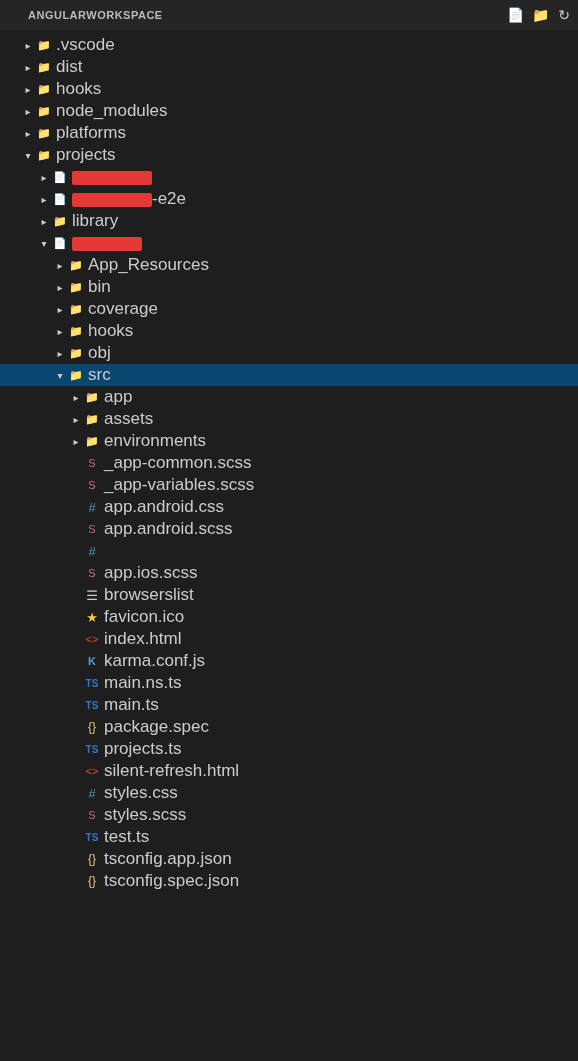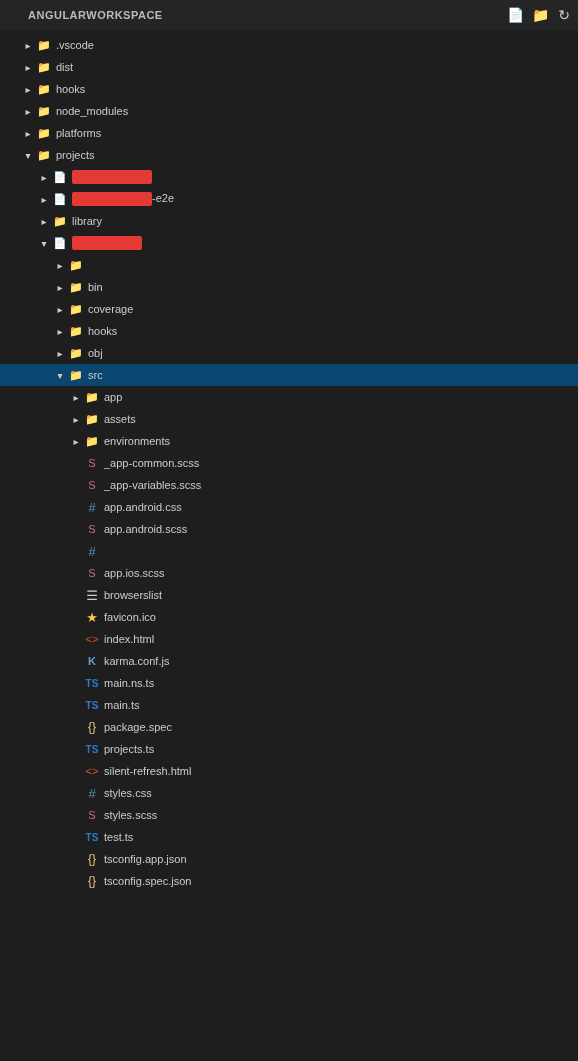--- a/index.html
+++ b/index.html
@@ -74,21 +74,21 @@
       width: 16px;
       height: 16px;
       display: inline-flex;
       align-items: center;
       justify-content: center;
       flex-shrink: 0;
       margin-right: 4px;
       font-size: 11px;
     }
     .item-label {
-      font-size: 11px;
+      font-size: 17px;
       color: #cccccc;
       flex: 1;
     }
     .redacted-block {
       display: inline-block;
       background: #e53935;
       height: 14px;
       border-radius: 2px;
       vertical-align: middle;
     }
@@ -180,20 +180,21 @@
       <span class="file-icon">
         <span style="color:#cccccc;">📄</span>
       </span>
       <span class="item-label"><span class="redacted-block" style="width:70px;"></span></span>
     </div>
     <div class="tree-item indent-3">
       <span class="chevron closed"></span>
       <span class="file-icon">
         <span style="color:#dcb67a;">📁</span>
       </span>
+      <span class="item-label">App_Resources</span>
     </div>
     <div class="tree-item indent-3">
       <span class="chevron closed"></span>
       <span class="file-icon">
         <span style="color:#dcb67a;">📁</span>
       </span>
       <span class="item-label">bin</span>
     </div>
     <div class="tree-item indent-3">
       <span class="chevron closed"></span>

